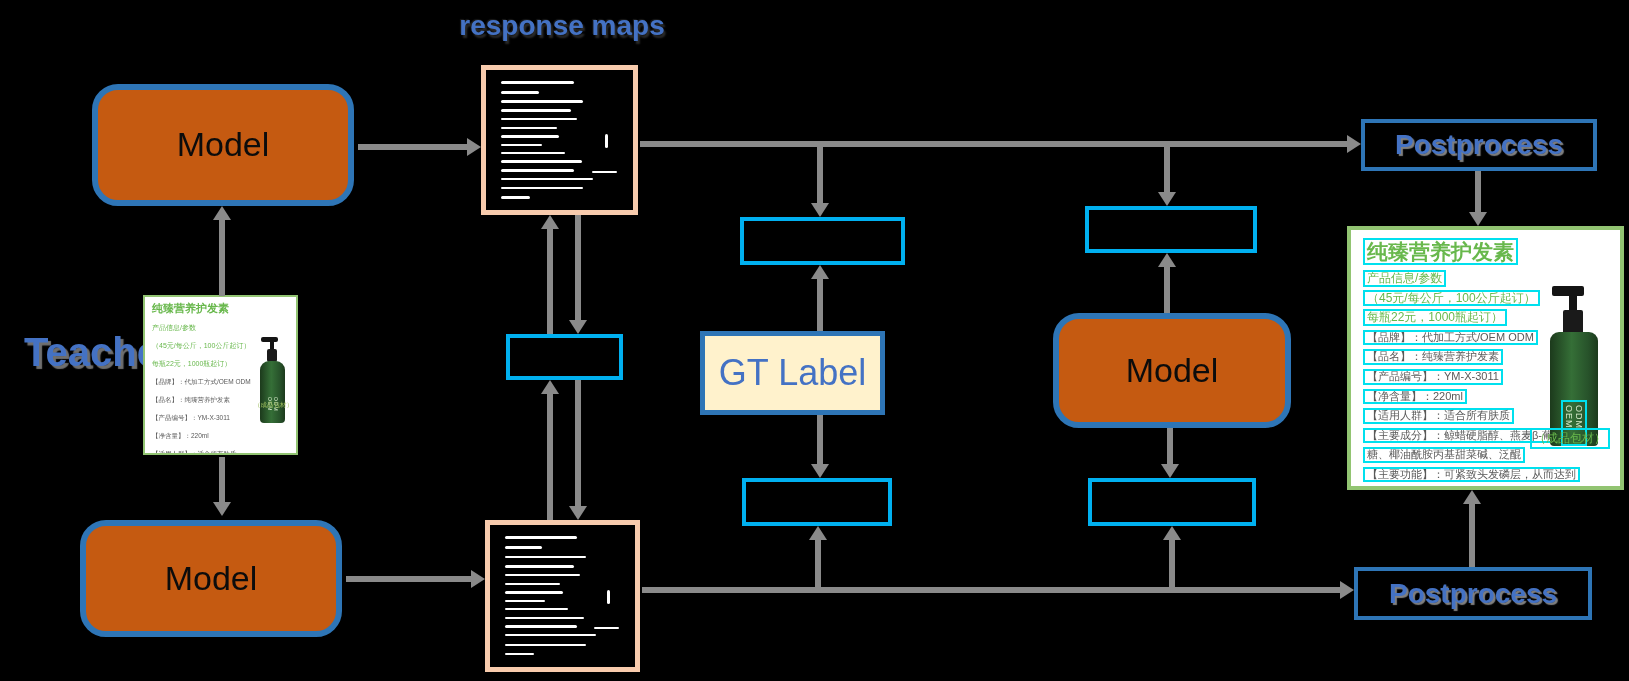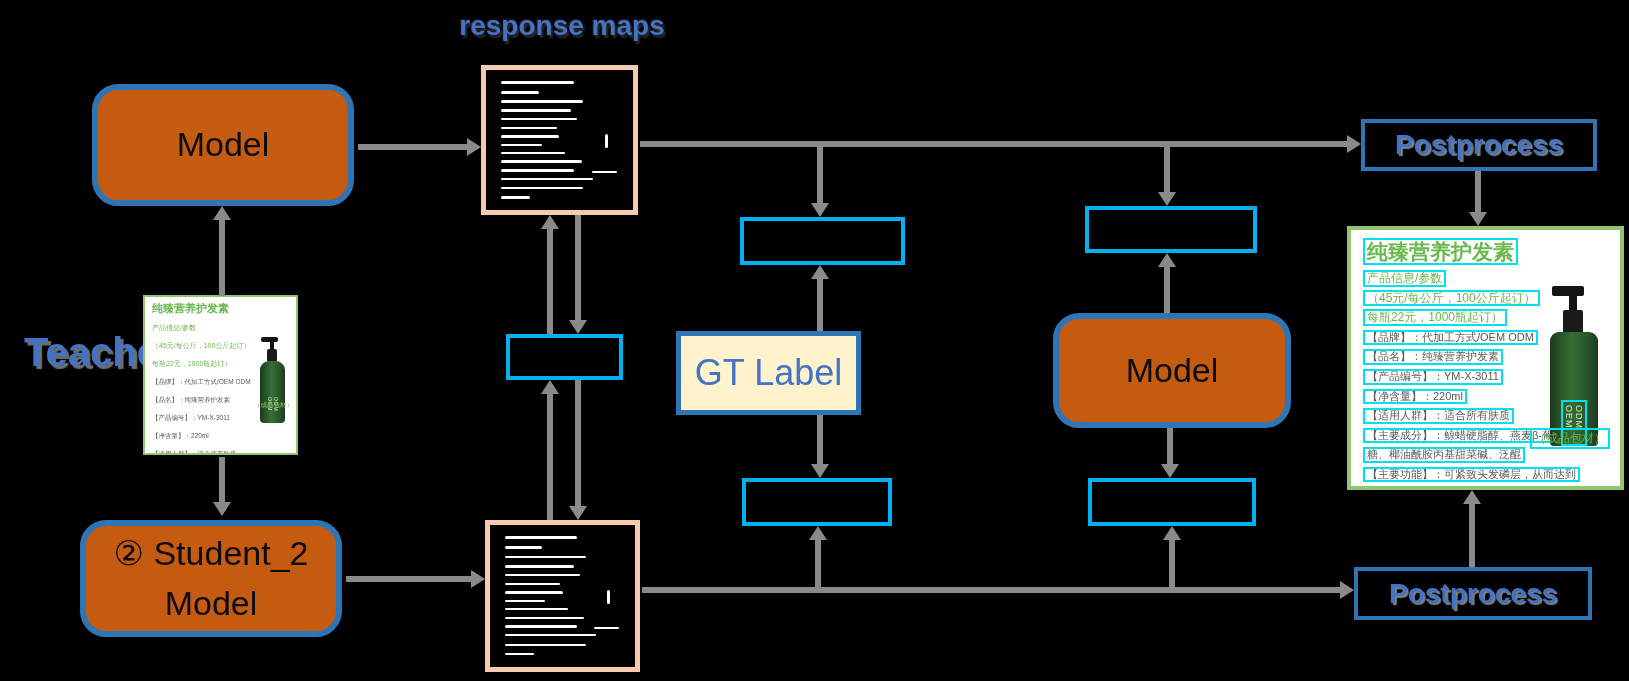--- a/index.html
+++ b/index.html
@@ -32,21 +32,21 @@
   .student1{left:92px;top:84px;width:262px;height:122px;}
   .student2{left:80px;top:520px;width:262px;height:117px;}
   .teacher{left:1053px;top:313px;width:238px;height:115px;}
   .empty-box{position:absolute;border:4px solid var(--empty-box-border);background:transparent;}
   .eb-mid{left:506px;top:334px;width:117px;height:46px;}
   .eb-gt-above{left:740px;top:217px;width:165px;height:48px;}
   .eb-gt-below{left:742px;top:478px;width:150px;height:48px;}
   .eb-t-above{left:1085px;top:206px;width:172px;height:47px;}
   .eb-t-below{left:1088px;top:478px;width:168px;height:48px;}
   .gt-box{
-    position:absolute;left:676px;top:331px;width:185px;height:84px;
+    position:absolute;left:700px;top:331px;width:185px;height:84px;
     background:var(--gt-fill);border:5px solid var(--node-border);
     display:flex;align-items:center;justify-content:center;
     font-size:36px;color:var(--accent-text);font-weight:500;
   }
   .postprocess{
     position:absolute;border:4px solid var(--node-border);
     display:flex;align-items:center;justify-content:center;
     font-size:28px;font-weight:bold;color:var(--accent-text);
     text-shadow:2px 2px 1px #808080;
   }
@@ -115,21 +115,20 @@
 
 <div class="canvas">
 
   <div class="fig-title">response maps</div>
   <div class="inputs-label">Teacher</div>
 
   <div class="model-box student1">
     <span>Model</span>
   </div>
   <div class="model-box student2">
-    <span>② Student_2</span>
     <span>Model</span>
   </div>
   <div class="model-box teacher">
     <span>Model</span>
   </div>
 
   <div class="gt-box">GT Label</div>
   <div class="empty-box eb-mid"></div>
   <div class="empty-box eb-gt-above"></div>
   <div class="empty-box eb-gt-below"></div>

